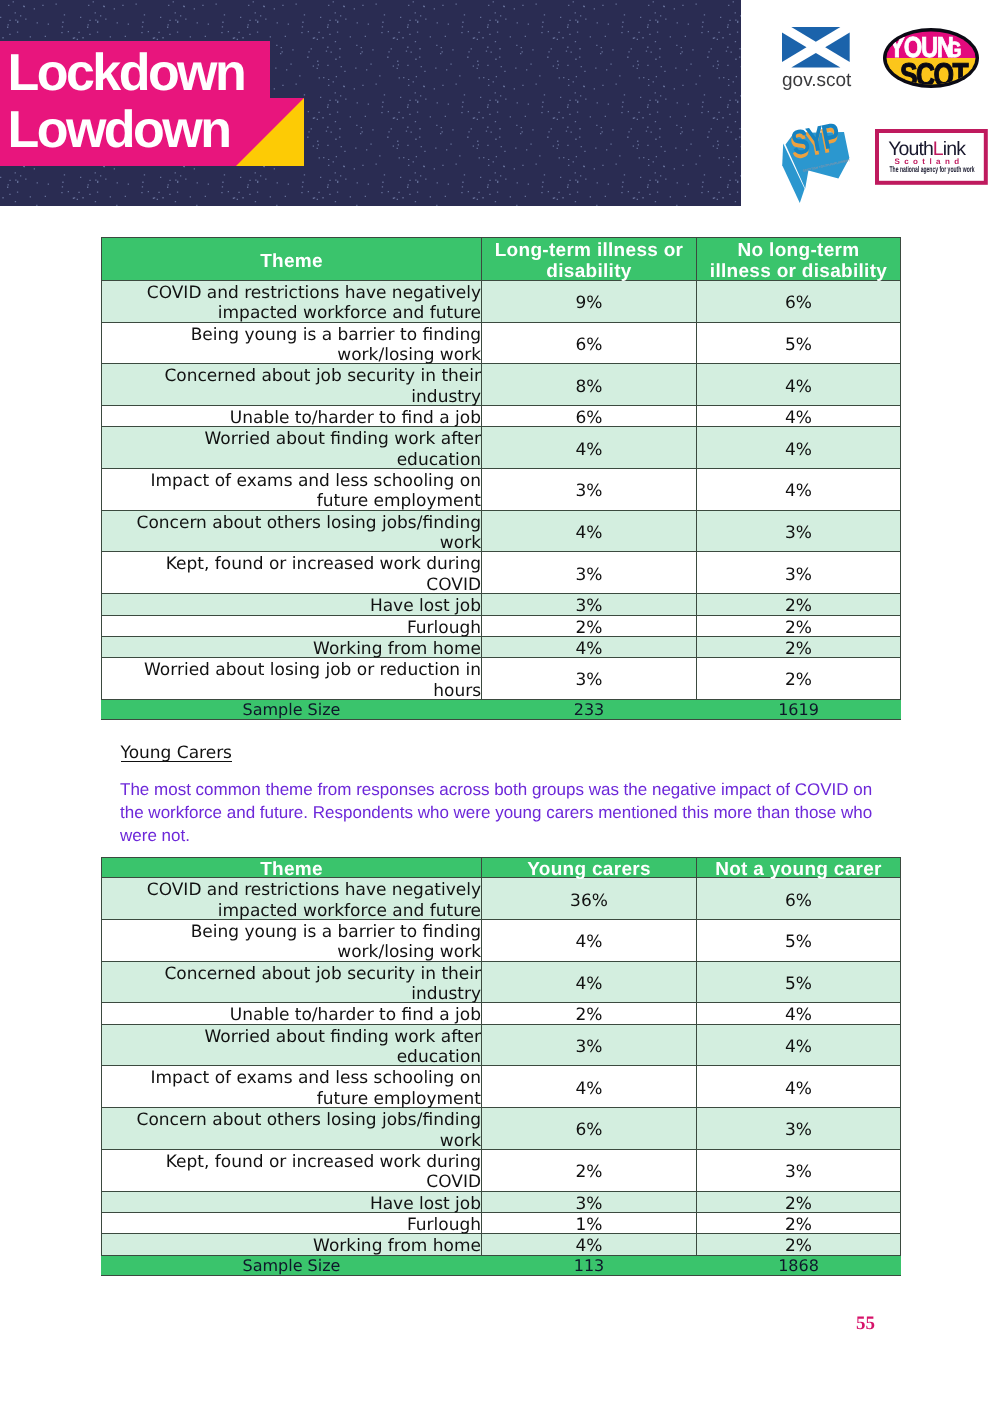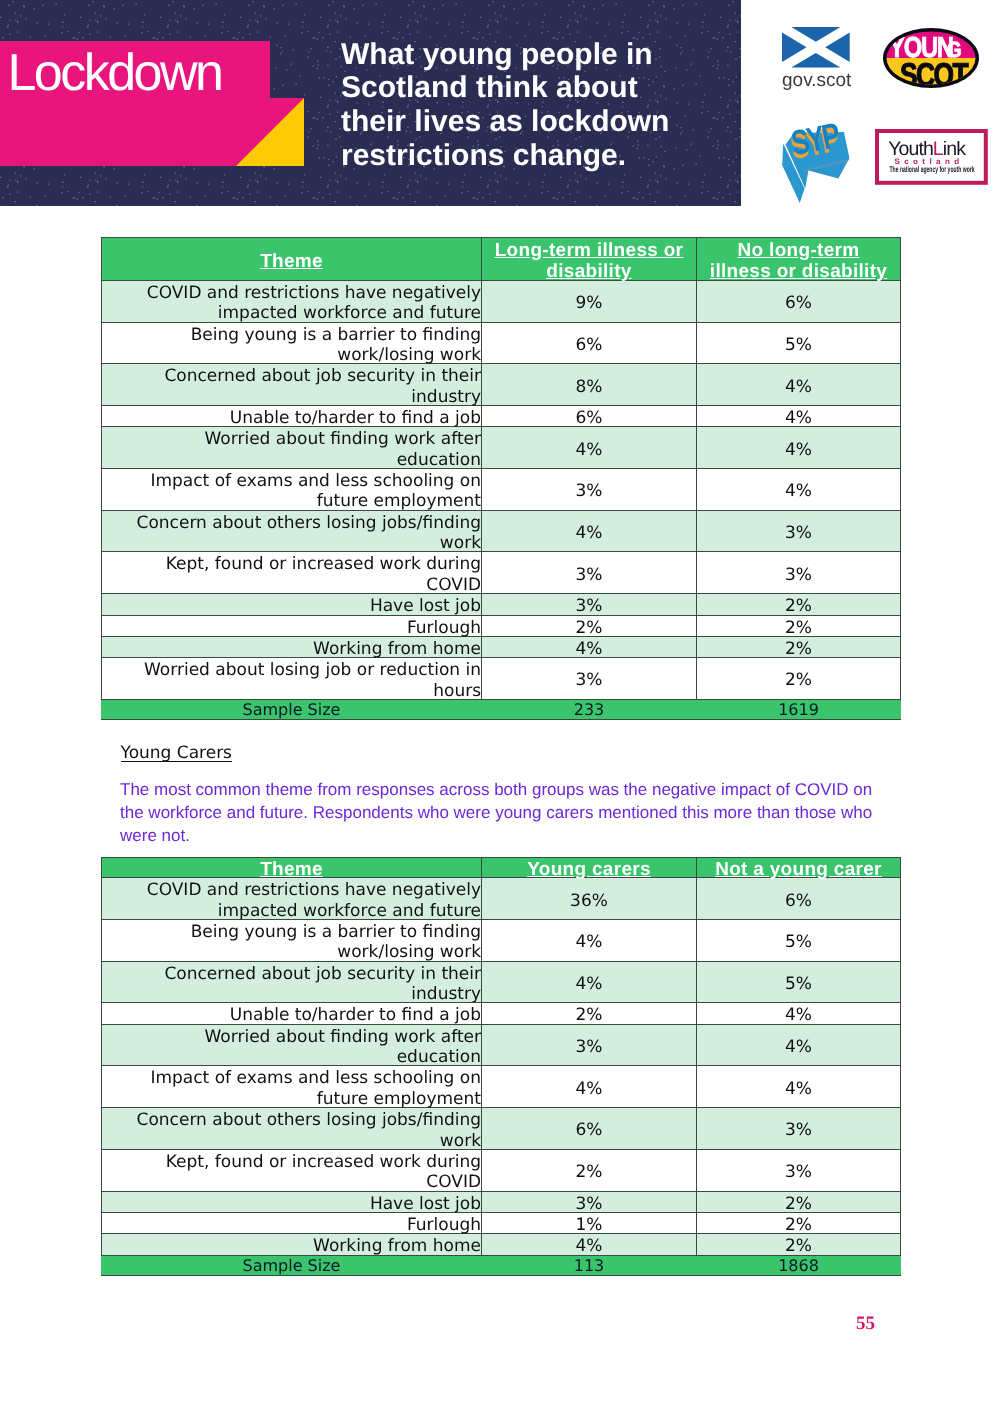--- a/index.html
+++ b/index.html
@@ -2,31 +2,31 @@
 <html><head>
 <meta charset="utf-8">
 <style>
   html,body{margin:0;padding:0;}
   body{width:1000px;height:1414px;background:#ffffff;font-family:"DejaVu Sans",sans-serif;position:relative;overflow:hidden;-webkit-font-smoothing:antialiased;text-rendering:geometricPrecision;}
 
   
   .banner{position:absolute;left:0;top:0;width:741px;height:206px;background:#2a2c52;overflow:hidden;}
   .banner svg.dots{position:absolute;left:0;top:0;}
   .logoshape{position:absolute;left:0;top:0;}
-  .lltext{position:absolute;left:7.5px;top:44.5px;color:#ffffff;font-family:"Liberation Sans",sans-serif;font-weight:normal;font-size:52px;line-height:57.5px;letter-spacing:-2.55px;white-space:nowrap;}
+  .lltext{position:absolute;left:7.5px;top:44.5px;color:#ffffff;font-family:"Liberation Sans",sans-serif;font-weight:bold;font-size:52px;line-height:57.5px;letter-spacing:-2.55px;white-space:nowrap;}
   .headline{position:absolute;left:341px;top:37.5px;width:330px;color:#ffffff;font-family:"Liberation Sans",sans-serif;font-weight:bold;font-size:30px;line-height:33.7px;}
 
   
   .logos{position:absolute;left:760px;top:10px;width:240px;height:190px;}
   .logo{position:absolute;}
 
   
   table.dt{position:absolute;left:101px;border-collapse:collapse;width:799px;table-layout:fixed;}
   table.dt td, table.dt th{border:1px solid #3b4a3f;padding:0;vertical-align:middle;}
-  table.dt thead th{background:#3ac46c;color:#ffffff;font-family:"Liberation Sans",sans-serif;font-weight:bold;font-size:19px;line-height:21px;text-align:center;height:41.6px;letter-spacing:0.3px;text-decoration:underline;}
+  table.dt thead th{background:#3ac46c;color:#ffffff;font-family:"Liberation Sans",sans-serif;font-weight:bold;font-size:19px;line-height:21px;text-align:center;height:41.6px;letter-spacing:0.3px;}
   table.dt thead th .sh{display:block;position:relative;top:2px;}
   table.dt.single thead th{height:19.5px;line-height:19.5px;}
   table.dt tbody td{font-family:"DejaVu Sans",sans-serif;font-size:17px;color:#111111;}
   table.dt td.theme{text-align:right;padding:0 0 0 6.5px;line-height:20.35px;}
   table.dt td.num{text-align:center;line-height:20.35px;}
   table.dt td .sh{display:block;position:relative;top:2px;}
   tr.alt td{background:#d3eedf;}
   tr.plain td{background:#ffffff;}
   table.dt tbody tr.sample td{background:#3ac46c;color:#0f172a;text-align:center;font-size:16px;height:19.5px;line-height:19.5px;border-left-color:#3ac46c;border-right-color:#3ac46c;}
 
@@ -46,22 +46,22 @@
         </pattern>
       </defs>
       <rect width="741" height="206" fill="url(#dp)"></rect>
     </svg>
   <svg class="logoshape" width="320" height="206">
     <path id="pinkpath" fill="#e8157d" d="M0,41 L270,41 L270,98 L304,98 L304,166 L0,166 Z"></path>
     <path id="yellowpath" fill="#fdcb05" d="M304,98 L304,166 L236,166 Z"></path>
   </svg>
   <div class="lltext">
     <div>Lockdown</div>
+    <div>Lowdown</div>
   </div>
-  <div class="headline">What young people in Scotland think about their lives as lockdown restrictions change.</div>
 </div>
 
 <div class="logos">
 
   <svg class="logo" style="left:21.5px;top:16.6px" width="70" height="80" viewBox="0 0 70 80">
     <g fill="#1b63ab">
       <path d="M0,5.6 L0,35 L24.5,20.3 Z"></path>
       <path d="M67.7,5.6 L67.7,35 L43.2,20.3 Z"></path>
       <path d="M9.3,0 L58.4,0 L33.85,14.7 Z"></path>
       <path d="M9.3,40.6 L58.4,40.6 L33.85,25.9 Z"></path>

